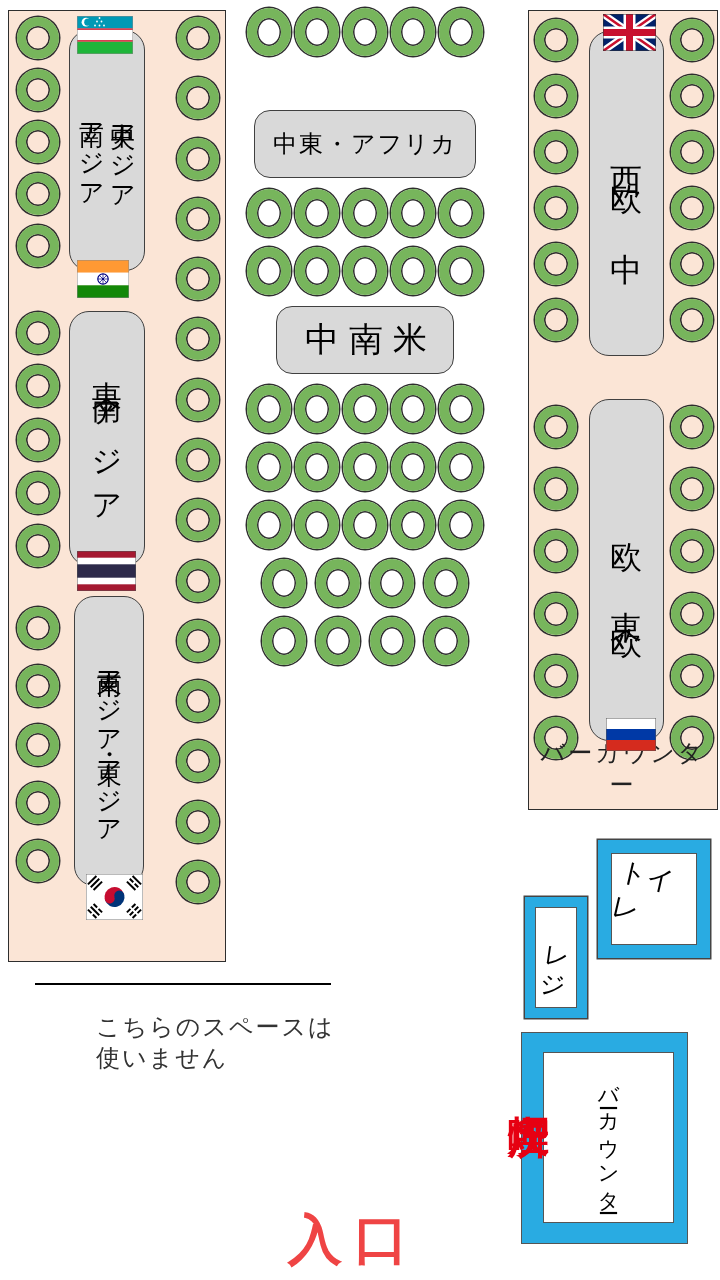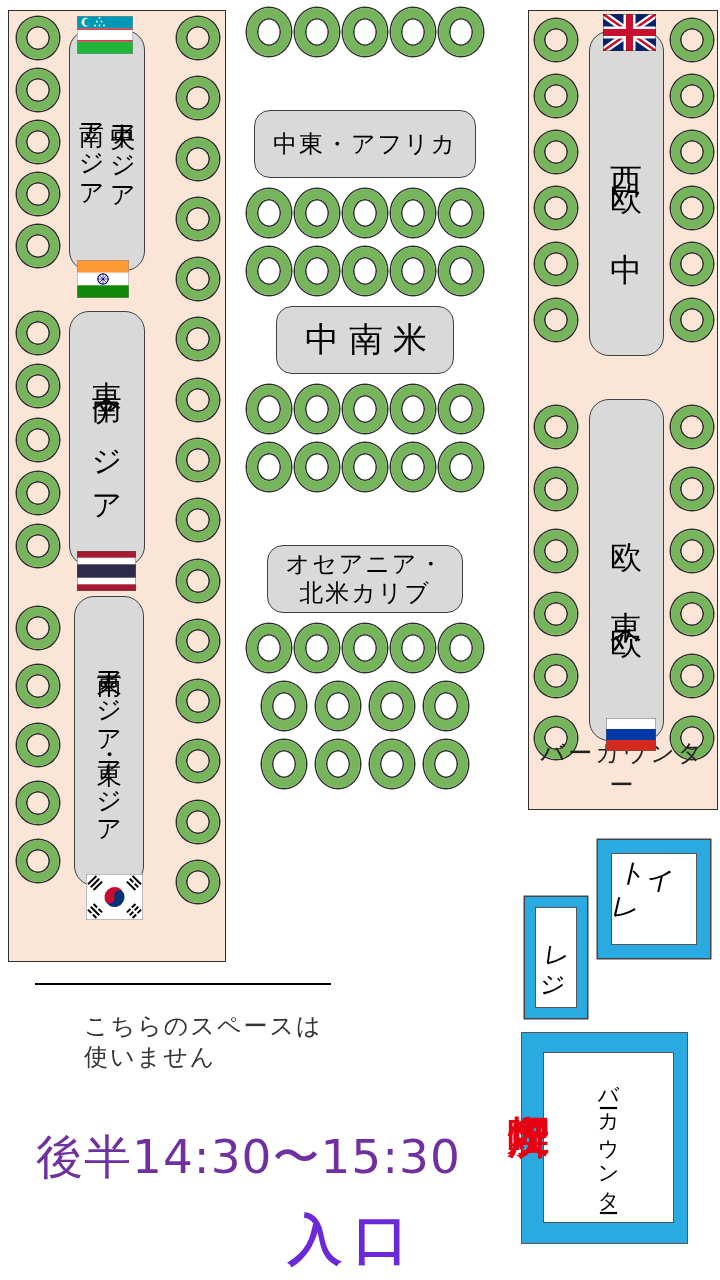--- a/index.html
+++ b/index.html
@@ -41,21 +41,21 @@
   .blue-box{position:absolute;box-sizing:border-box;background:#fff;
             border:13px solid var(--blue,#29abe2);
             box-shadow:0 0 0 1.5px #444, inset 0 0 0 1px #555;}
   .barcounter{position:absolute;background:var(--blue,#29abe2);box-shadow:0 0 0 1px #555;}
   .barcounter-inner{position:absolute;left:22px;top:20px;right:14px;bottom:21px;background:#fff;
             box-shadow:0 0 0 1px #555;display:flex;align-items:center;justify-content:center;}
 
   .note-text{position:absolute;color:#333;font-size:24px;line-height:1.3;white-space:pre-line;letter-spacing:2px;}
   #divider{position:absolute;left:35px;top:983px;width:296px;border-top:2px solid #000;}
   #session-time{position:absolute;left:36px;top:1126px;font-size:47px;color:var(--purple,#7030a0);letter-spacing:1px;}
-  #entrance{position:absolute;left:288px;top:1204px;font-size:54px;font-weight:700;letter-spacing:12px;color:#6d28d9;}
+  #entrance{position:absolute;left:288px;top:1204px;font-size:54px;font-weight:700;letter-spacing:12px;color:#ef4444;}
   #smoking{position:absolute;left:502px;top:1082px;writing-mode:vertical-rl;text-orientation:upright;
            font-size:41px;font-weight:700;color:var(--red,#e60012);z-index:3;letter-spacing:1px;}
   .v-fac{writing-mode:vertical-rl;text-orientation:upright;color:#000;}
 </style>
 </head>
 <body>
 
 <div id="page" style="--room: #fbe5d6; --green: #77b55c; --gray: #d9d9d9; --blue: #29abe2; --red: #e60012; --purple: #7030a0;">
 
   <div class="room" style="left:8px;top:10px;width:218px;height:952px;">
@@ -201,22 +201,20 @@
         <div class="seat seat-c"></div>
         <div class="seat seat-c"></div>
       </div>
       <div class="c-row">
         <div class="seat seat-c"></div>
         <div class="seat seat-c"></div>
         <div class="seat seat-c"></div>
         <div class="seat seat-c"></div>
         <div class="seat seat-c"></div>
       </div>
-      <div class="c-label c-label-sm">オセアニア・
-北米カリブ</div>
       <div class="c-row">
         <div class="seat seat-c"></div>
         <div class="seat seat-c"></div>
         <div class="seat seat-c"></div>
         <div class="seat seat-c"></div>
         <div class="seat seat-c"></div>
       </div>
       <div class="c-row c-row-4">
         <div class="seat seat-c"></div>
         <div class="seat seat-c"></div>
@@ -307,18 +305,17 @@
 
   <div class="barcounter" style="left:522px;top:1033px;width:165px;height:210px;">
     <div class="barcounter-inner">
       <div class="v-fac" style="font-size:21px;letter-spacing:2px;">バーカウンター</div>
     </div>
   </div>
 
   <div id="smoking">喫煙所</div>
 
   <div id="divider"></div>
-  <div class="note-text" style="left:84px;top:1012px;font-family:Liberation Mono, monospace;">こちらのスペースは
+  <div class="note-text" style="left:96px;top:1012px;">こちらのスペースは
 使いません</div>
-  <div id="session-time">後半14:30〜15:30</div>
   <div id="entrance">入口</div>
 
 </div>
 
 </body></html>

